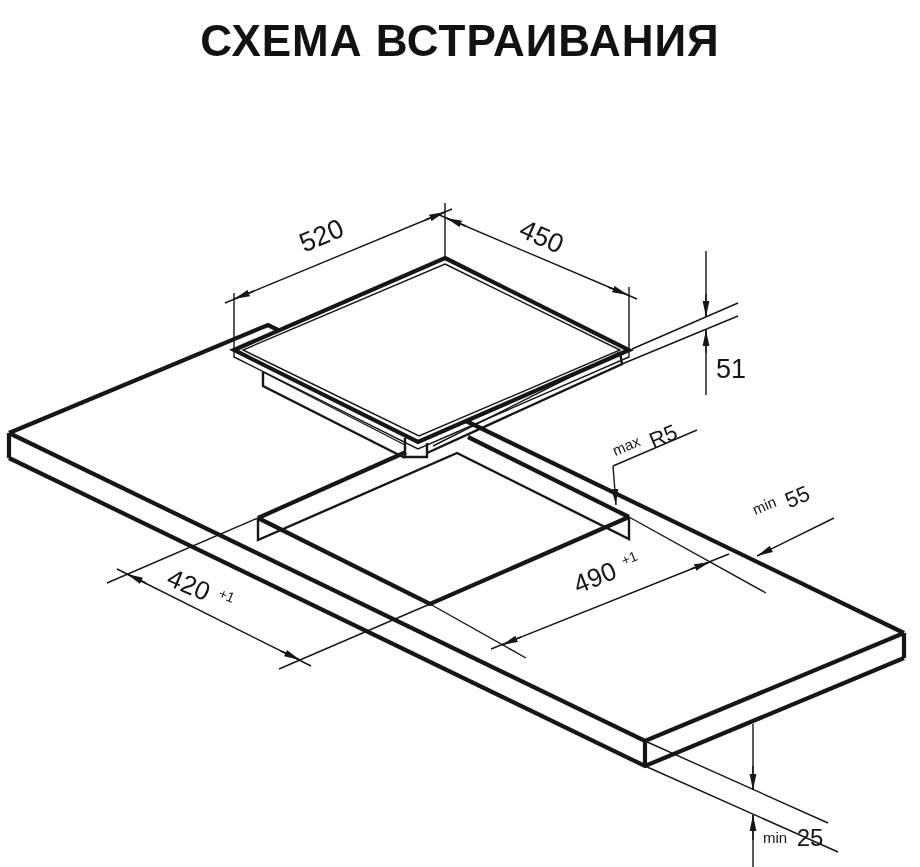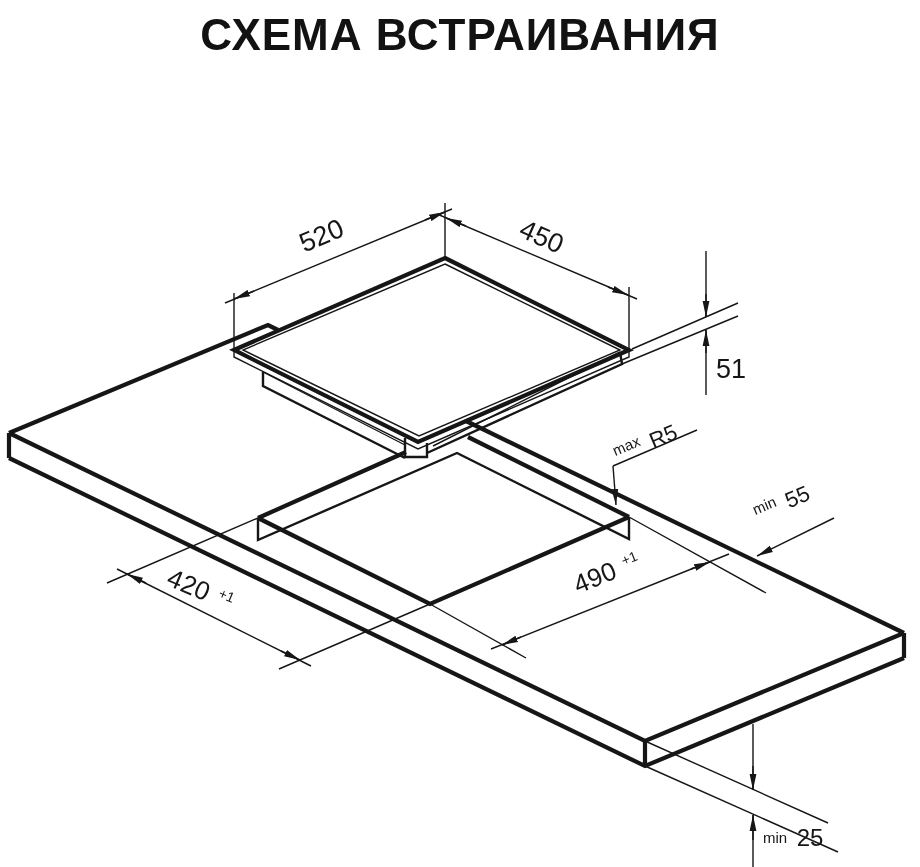--- a/index.html
+++ b/index.html
@@ -1,18 +1,18 @@
 <!DOCTYPE html>
 <html><head>
 <meta charset="utf-8">
 <style>
   html,body{margin:0;padding:0;background:#ffffff;}
   .page{position:relative;width:920px;height:867px;background:#ffffff;overflow:hidden;
         font-family:"Liberation Sans", sans-serif;}
-  .title{position:absolute;top:10px;left:0;width:920px;text-align:center;
+  .title{position:absolute;top:16px;left:0;width:920px;text-align:center;
          font-size:44px;font-weight:bold;letter-spacing:1px;color:#121212;
          font-family:"Liberation Sans", sans-serif;}
   svg{position:absolute;top:0;left:0;}
   .thick{stroke:#161616;stroke-width:4.2;fill:none;stroke-linejoin:miter;}
   .mid{stroke:#161616;stroke-width:2.4;fill:none;}
   .thin{stroke:#161616;stroke-width:1.4;fill:none;}
   .dimtext{fill:#161616;font-family:"Liberation Sans", sans-serif;}
 </style>
 </head>
 <body>

